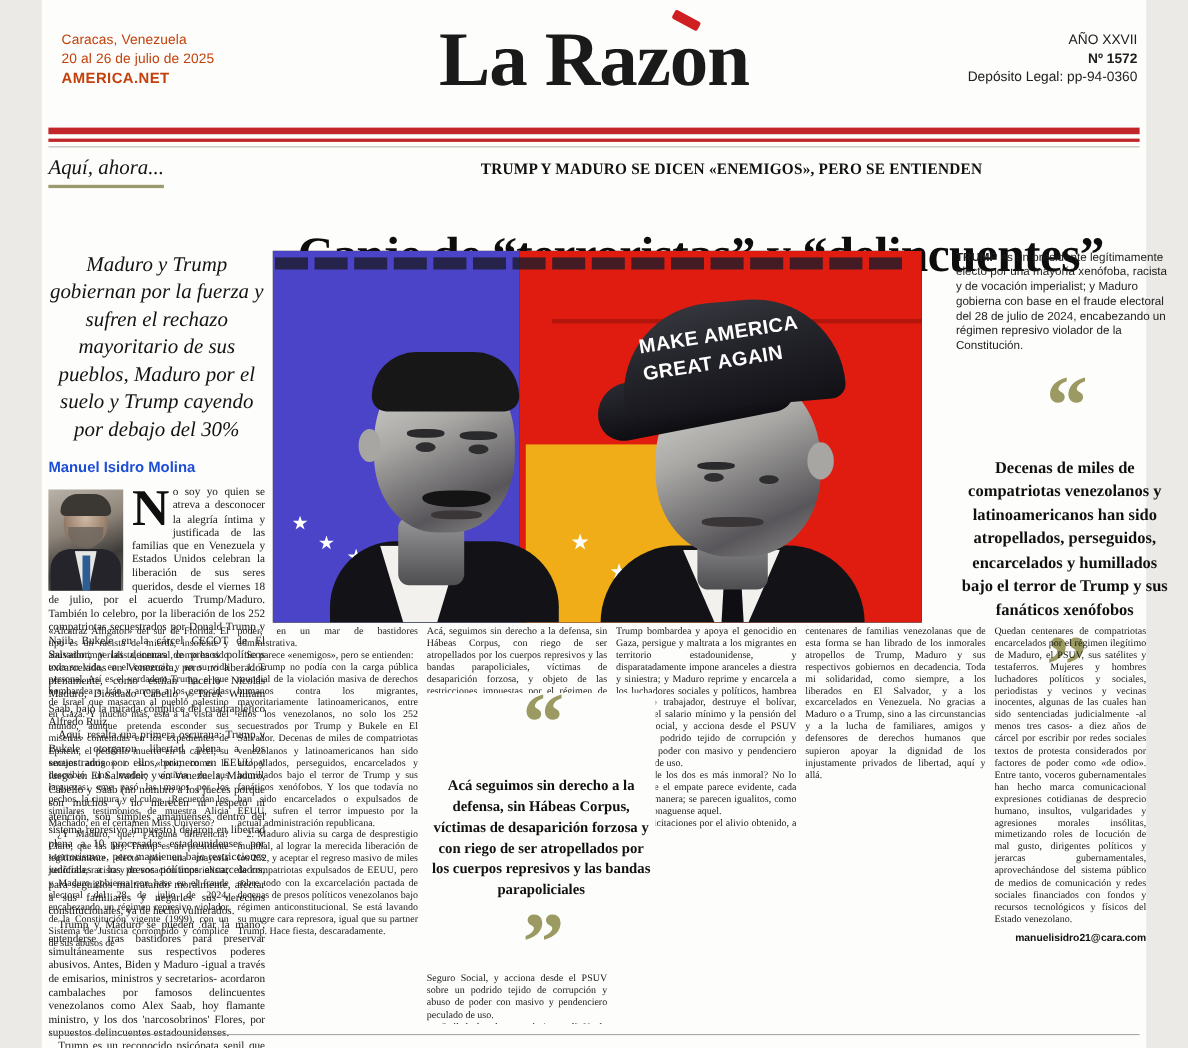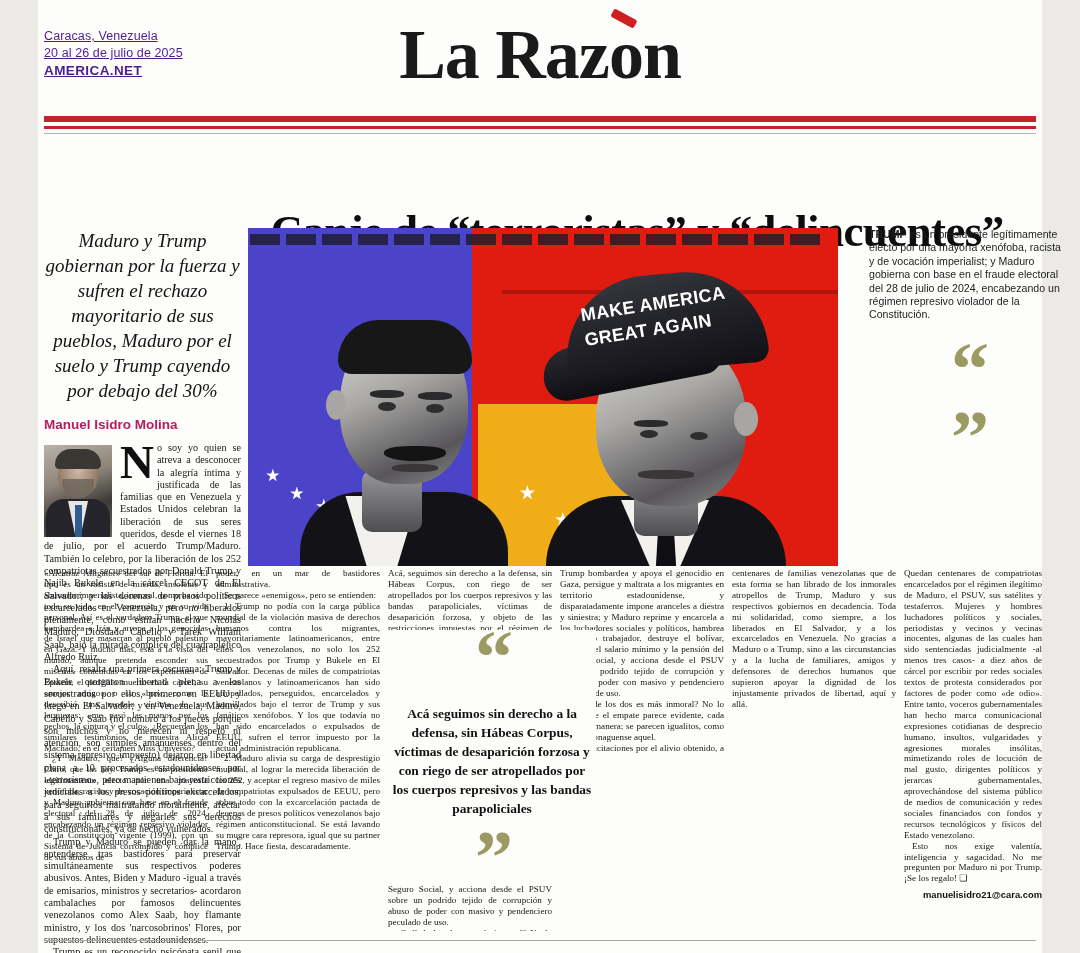--- a/index.html
+++ b/index.html
@@ -14,23 +14,23 @@
     background:#fdfdfb;
     box-shadow:0 0 0 0 transparent;
   }
   .page-right-edge{
     position:absolute;left:1042px;top:0;width:38px;height:953px;background:#eceae7;
   }
 
   
   .masthead{position:relative;height:112px;}
   .dateline{
-    position:absolute;left:6px;top:28px;width:220px;
+    position:absolute;left:18px;top:28px;width:220px;
     font-family:"Liberation Sans", sans-serif;
-    font-size:12.5px;line-height:17px;color:#4c1d95;letter-spacing:.1px;text-decoration:underline;
+    font-size:12.5px;line-height:17px;color:#c2410c;letter-spacing:.1px;
   }
   .dateline .site{font-weight:bold;font-size:13.5px;letter-spacing:.4px;}
   .logo{
     position:absolute;left:0;right:0;top:12px;text-align:center;
     font-family:"Liberation Serif", serif;
     font-weight:bold;font-size:70px;line-height:86px;color:#1a1a1a;
     letter-spacing:-1px;
   }
   .logo .accent{position:relative;}
   .logo .accent .acute{
@@ -80,21 +80,21 @@
   .col{position:absolute;top:0;}
 
   
   .col-left{left:0;width:197px;}
   .deck{
     font-size:19px;line-height:25px;font-style:italic;text-align:center;
     color:#131313;margin:0 0 14px 0;
   }
   .byline{
     font-family:"Liberation Sans", sans-serif;
-    font-weight:bold;font-size:13.5px;color:#be185d;margin-bottom:10px;
+    font-weight:bold;font-size:13.5px;color:#1d4ed8;margin-bottom:10px;
   }
   .portrait{
     float:left;width:68px;height:92px;margin:3px 8px 3px 0;
     background:linear-gradient(160deg,#b9b2a8 0%,#8e857a 38%,#3c3a38 68%,#6d675f 100%);
     position:relative;overflow:hidden;
   }
   .portrait .face{
     position:absolute;left:14px;top:8px;width:40px;height:44px;border-radius:50% 50% 46% 46%;
     background:radial-gradient(ellipse at 50% 40%,#cdb9a4 0%,#9d8570 60%,#6a574a 100%);
   }
@@ -249,26 +249,35 @@
   <div class="masthead">
 
     <div class="dateline">
       <div>Caracas, Venezuela</div>
       <div>20 al 26 de julio de 2025</div>
       <div class="site">AMERICA.NET</div>
     </div>
 
     <div class="logo"><span>La Raz</span><span class="accent"><span>o</span><span class="acute-mask"></span><span class="acute"></span></span><span>n</span></div>
 
+    <div class="colophon">
+      <div>AÑO XXVII</div>
+      <div class="num">Nº 1572</div>
+      <div>Depósito Legal: pp-94-0360</div>
+    </div>
   </div>
 
   <div class="rule-red r1"></div>
   <div class="rule-red r2"></div>
   <div class="rule-thin"></div>
 
+  <div class="kicker-band">
+    <div class="aqui">Aquí, ahora...</div>
+    <div class="antetitulo">TRUMP Y MADURO SE DICEN «ENEMIGOS», PERO SE ENTIENDEN</div>
+  </div>
 
   <h1 class="headline">Canje de “terroristas” y “delincuentes”</h1>
 
   <div class="body-area">
 
     <div class="col col-left">
       <div class="deck">Maduro y Trump gobiernan por la fuerza y sufren el rechazo mayoritario de sus pueblos, Maduro por el suelo y Trump cayendo por debajo del 30%</div>
       <div class="byline">Manuel Isidro Molina</div>
 
       <div class="bodytext">
@@ -354,20 +363,21 @@
           <span class="maga2">GREAT AGAIN</span>
         </div>
       </div>
     </div>
 
     <div class="col col-right">
       <div class="sidebar-lead"><span class="bold">TRUMP</span><span> es un presidente legítimamente electo por una mayoría xenófoba, racista y de vocación imperialist; y Maduro gobierna con base en el fraude electoral del 28 de julio de 2024, encabezando un régimen represivo violador de la Constitución.</span></div>
 
       <div class="pullquote">
         <div class="qmark open">“</div>
+        <div class="qtext">Decenas de miles de compatriotas venezolanos y latinoamericanos han sido atropellados, perseguidos, encarcelados y humillados bajo el terror de Trump y sus fanáticos xenófobos</div>
         <div class="qmark close">”</div>
       </div>
     </div>
   </div>
 
   <div class="lower">
 
     <div class="lcol lc1">
       <p class="first">«Alcatraz Alligator» del sur de Florida. El tipo es un racista de mierda, insolente y abusador imperialista, inmoral, como ha sido toda su vida, en el comercio y en su vida personal. Así es el verdadero Trump, el que bombardea a Irán y arropa a los genocidas de Israel que masacran al pueblo palestino en Gaza. Y mucho más, está a la vista del mundo, aunque pretenda esconder sus miserias contenidas en los expedientes de Epstein, el pedófilo muerto en la cárcel, su «mejor amigo» o su «bro», como lo describió una modelo víctima de sus larguezas: «me pasó las manos por los pechos, la cintura y el culo». ¿Recuerdan los similares testimonios de muestra Alicia Machado, en el certamen Miss Universo?</p>
       <p>¿Y Maduro, qué? ¿Alguna diferencia? Claro, que las hay. Trump es un presidente legítimamente electo por una mayoría xenófoba, racista y de vocación imperialista; y Maduro gobierna con base en el fraude electoral del 28 de julio de 2024, encabezando un régimen represivo violador de la Constitución vigente (1999), con un Sistema de Justicia corrompido y cómplice de sus abusos de</p>
@@ -393,21 +403,20 @@
         <p>¿Cuál de los dos es más inmoral? No lo sé, porque el empate parece evidente, cada uno a su manera; se parecen igualitos, como dice el monaguense aquel.</p>
         <p>Mis felicitaciones por el alivio obtenido, a los</p>
       </div>
 
     <div class="lcol lc5">
       <p class="first">centenares de familias venezolanas que de esta forma se han librado de los inmorales atropellos de Trump, Maduro y sus respectivos gobiernos en decadencia. Toda mi solidaridad, como siempre, a los liberados en El Salvador, y a los excarcelados en Venezuela. No gracias a Maduro o a Trump, sino a las circunstancias y a la lucha de familiares, amigos y defensores de derechos humanos que supieron apoyar la dignidad de los injustamente privados de libertad, aquí y allá.</p>
     </div>
 
     <div class="lcol lc6">
       <p class="first">Quedan centenares de compatriotas encarcelados por el régimen ilegítimo de Maduro, el PSUV, sus satélites y testaferros. Mujeres y hombres luchadores políticos y sociales, periodistas y vecinos y vecinas inocentes, algunas de las cuales han sido sentenciadas judicialmente -al menos tres casos- a diez años de cárcel por escribir por redes sociales textos de protesta considerados por factores de poder como «de odio». Entre tanto, voceros gubernamentales han hecho marca comunicacional expresiones cotidianas de desprecio humano, insultos, vulgaridades y agresiones morales insólitas, mimetizando roles de locución de mal gusto, dirigentes políticos y jerarcas gubernamentales, aprovechándose del sistema público de medios de comunicación y redes sociales financiados con fondos y recursos tecnológicos y físicos del Estado venezolano.</p>
-      <p>Esto nos exige valentía, inteligencia y sagacidad. No me pregunten por Maduro ni por Trump. ¡Se los regalo! ❑</p>
       <div class="email">manuelisidro21@cara.com</div>
     </div>
 
     <div class="inline-quote">
       <div class="qmark open">“</div>
       <div class="qtext">Acá seguimos sin derecho a la defensa, sin Hábeas Corpus, víctimas de desaparición forzosa y con riego de ser atropellados por los cuerpos represivos y las bandas parapoliciales</div>
       <div class="qmark close">”</div>
     </div>
   </div>
 

